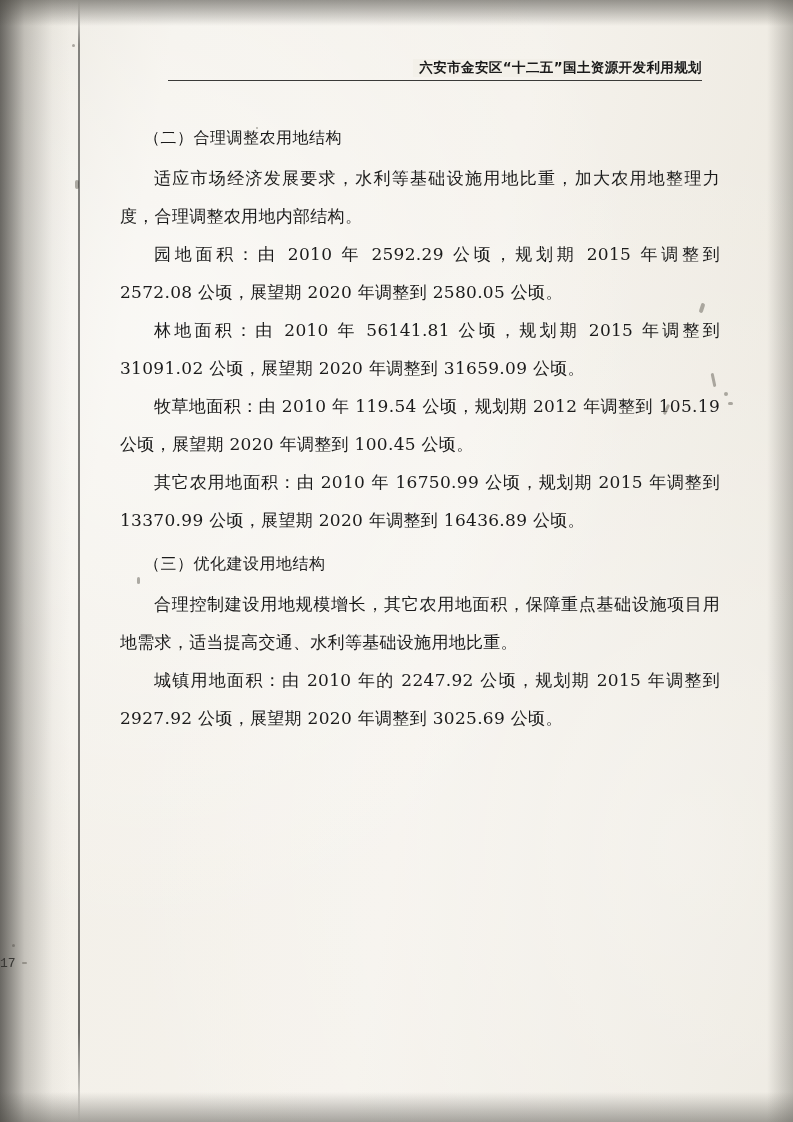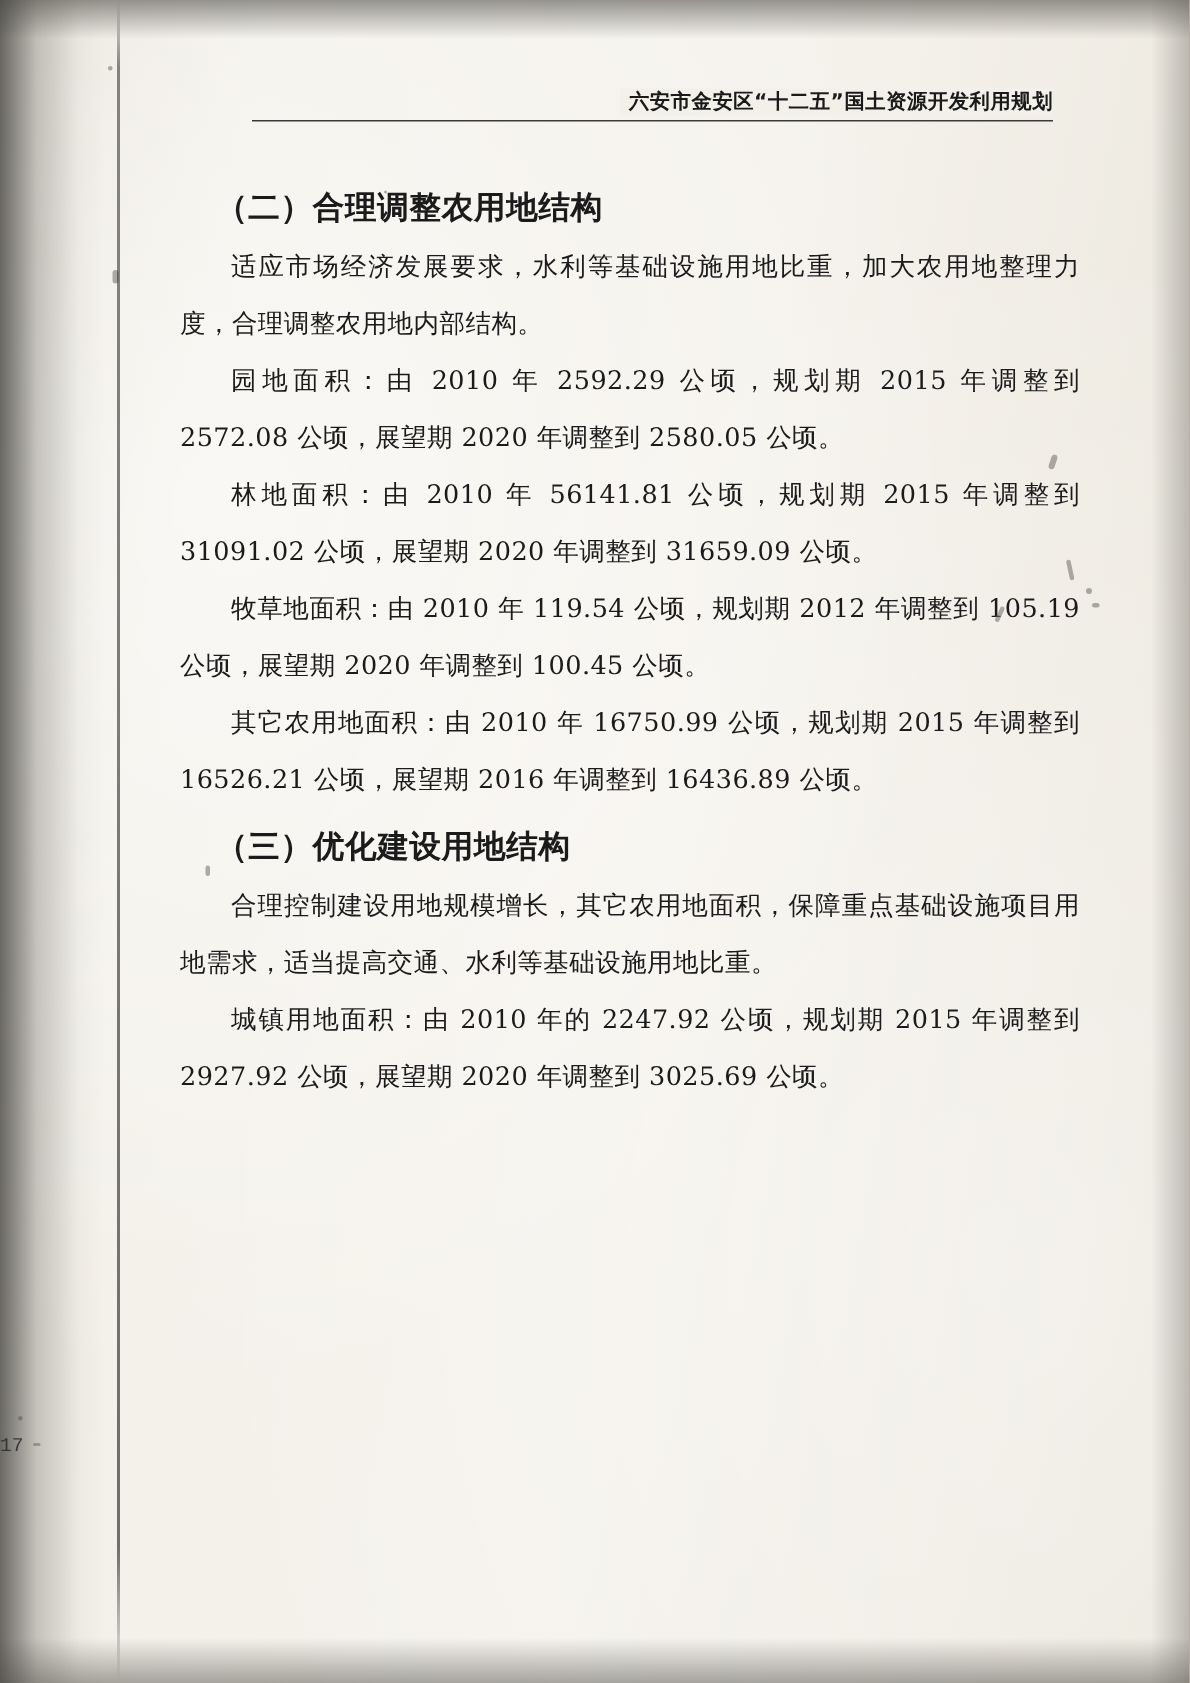--- a/index.html
+++ b/index.html
@@ -4,21 +4,21 @@
 <style>
   html, body {
     margin: 0;
     padding: 0;
     background: #8a8a85;
   }
   .page {
     position: relative;
     width: 793px;
     height: 1122px;
-    background: #fde047;
+    background: #eab308;
     overflow: hidden;
     font-family: "DejaVu Serif", "Liberation Serif", serif;
     color: #1b1b1b;
   }
   
   .paper-grad {
     position: absolute;
     inset: 0;
     background:
       radial-gradient(ellipse at 20% 30%, rgba(255,255,255,0.55), rgba(255,255,255,0) 55%),
@@ -94,22 +94,22 @@
 
   .body-text {
     margin-top: 30px;
     font-size: 17px;
     line-height: 38px;
     letter-spacing: 0.3px;
     text-align: justify;
   }
   .sec-heading {
     font-family: "DejaVu Sans", "Liberation Sans", sans-serif;
-    font-weight: 700;
-    font-size: 21px;
+    font-weight: 400;
+    font-size: 16px;
     line-height: 38px;
     margin: 6px 0 2px 0;
     padding-left: 24px;
     letter-spacing: 0.5px;
   }
   .para {
     text-indent: 34px;
     margin: 0;
     font-size: 17px;
     line-height: 38px;
@@ -147,21 +147,21 @@
       <div class="header-title">六安市金安区“十二五”国土资源开发利用规划</div>
     </div>
 
     <div class="body-text">
 
       <div class="sec-heading">（二）合理调整农用地结构</div>
       <p class="para">适应市场经济发展要求，水利等基础设施用地比重，加大农用地整理力度，合理调整农用地内部结构。</p>
       <p class="para">园地面积：由 2010 年 2592.29 公顷，规划期 2015 年调整到 2572.08 公顷，展望期 2020 年调整到 2580.05 公顷。</p>
       <p class="para">林地面积：由 2010 年 56141.81 公顷，规划期 2015 年调整到 31091.02 公顷，展望期 2020 年调整到 31659.09 公顷。</p>
       <p class="para">牧草地面积：由 2010 年 119.54 公顷，规划期 2012 年调整到 105.19 公顷，展望期 2020 年调整到 100.45 公顷。</p>
-      <p class="para">其它农用地面积：由 2010 年 16750.99 公顷，规划期 2015 年调整到 16526.21 公顷，展望期 2016 年调整到 16436.89 公顷。</p>
+      <p class="para">其它农用地面积：由 2010 年 16750.99 公顷，规划期 2015 年调整到 13370.99 公顷，展望期 2020 年调整到 16436.89 公顷。</p>
 
       <div class="sec-heading">（三）优化建设用地结构</div>
       <p class="para">合理控制建设用地规模增长，其它农用地面积，保障重点基础设施项目用地需求，适当提高交通、水利等基础设施用地比重。</p>
       <p class="para">城镇用地面积：由 2010 年的 2247.92 公顷，规划期 2015 年调整到 2927.92 公顷，展望期 2020 年调整到 3025.69 公顷。</p>
 
     </div>
   </div>
 
   <div class="page-number">17</div>
 

